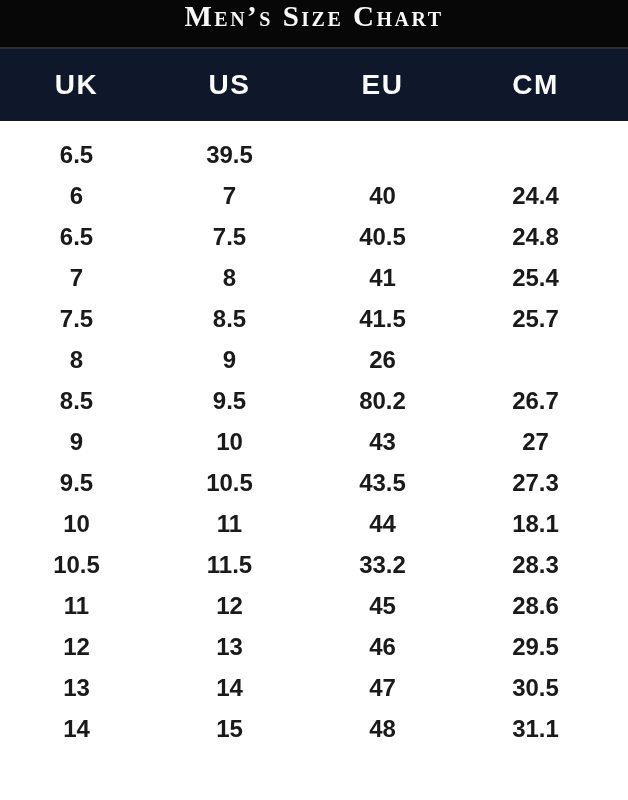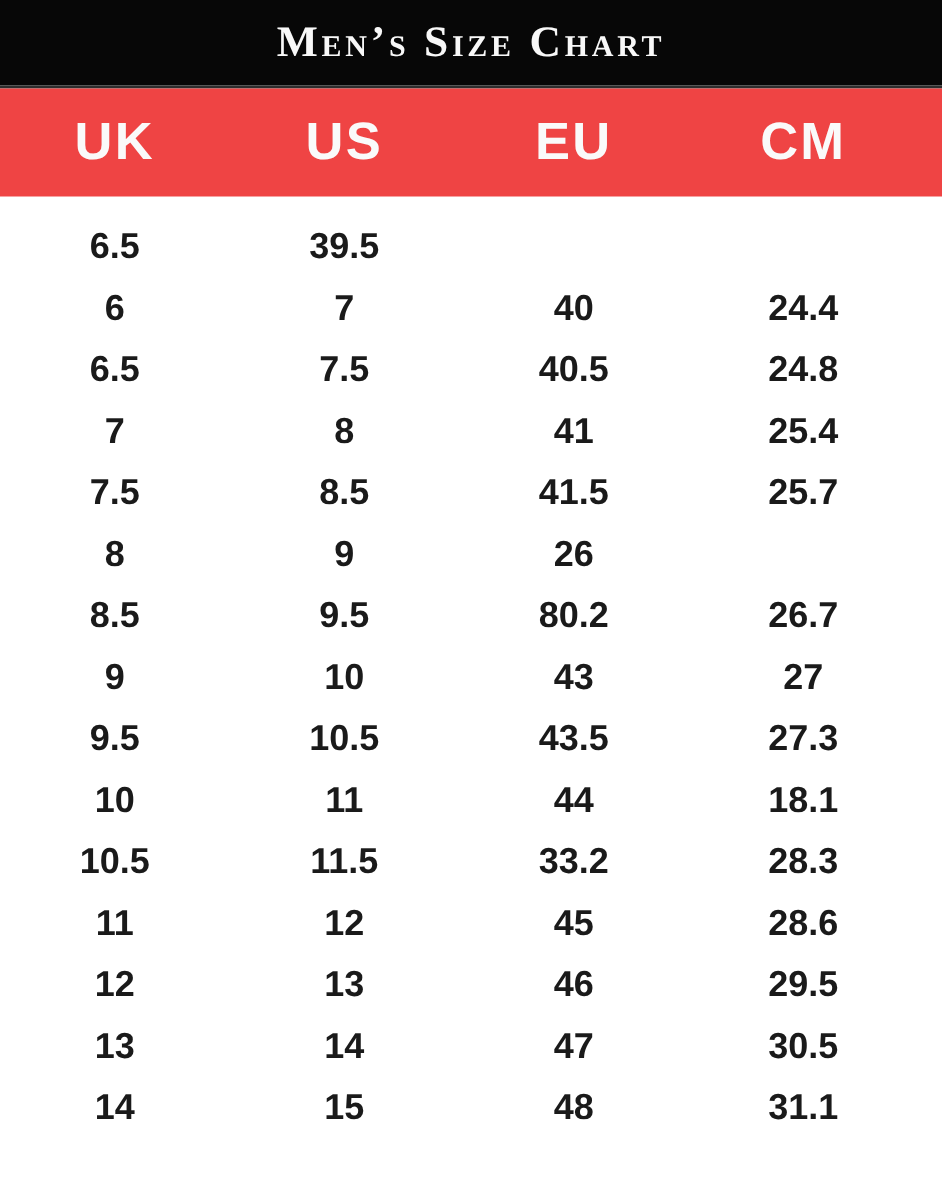--- a/index.html
+++ b/index.html
@@ -5,49 +5,48 @@
   * { box-sizing: border-box; }
   html, body { margin: 0; padding: 0; }
   .page {
     width: 628px;
     height: 800px;
     background: #ffffff;
     font-family: "Liberation Sans", sans-serif;
     overflow: hidden;
   }
   .title-bar {
-    height: 57px;
+    height: 47px;
     background: #070707;
     display: flex;
-    align-items: center;
     justify-content: center;
   }
   .title-bar h1 {
     margin: 0;
     color: #f8f8f8;
     font-family: "Liberation Serif", serif;
     font-variant: small-caps;
     font-weight: 700;
     font-size: 29px;
     letter-spacing: 2.5px;
   }
   .divider {
     height: 2px;
     background: #2e2e2e;
   }
   .header-row {
     height: 72px;
-    background: #ef4444;
+    background: #0f172a;
     display: grid;
     grid-template-columns: repeat(4, 1fr);
     align-items: center;
     text-align: center;
     padding-right: 16px;
     color: #fafafa;
-    font-size: 35px;
+    font-size: 28px;
     font-weight: 700;
     letter-spacing: 1.5px;
   }
   .tbody {
     padding: 13px 16px 0 0;
   }
   .row {
     display: grid;
     grid-template-columns: repeat(4, 1fr);
     height: 41px;

